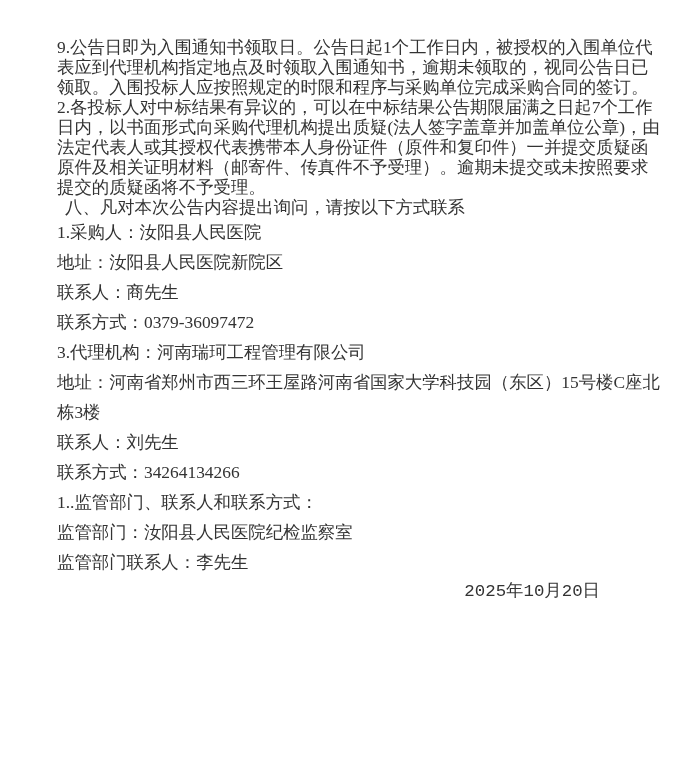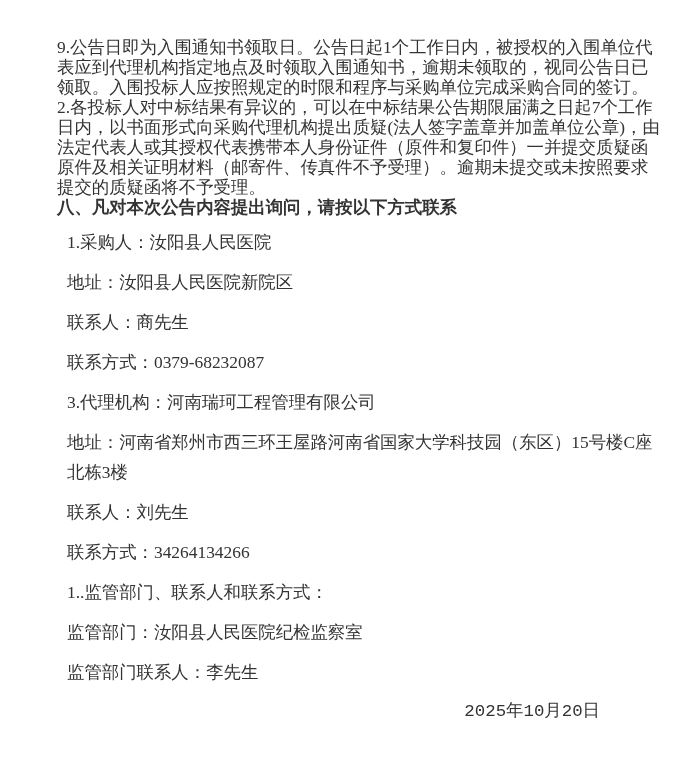--- a/index.html
+++ b/index.html
@@ -14,25 +14,26 @@
   .doc {
     padding: 37px 26px 0 57px; 
   }
   .para {
     margin: 0;
     font-size: 17.4px;
     line-height: 20px;
     text-align: left;
   }
   .heading {
-    font-weight: bold;
+    font-weight: normal;
     font-family: "Liberation Sans", sans-serif;
+    margin-left: 8px;
   }
   .cline {
-    margin: 10px;
+    margin: 0;
     font-size: 17.4px;
     line-height: 30px;
   }
   .date-line {
     margin: 0;
     font-size: 17.4px;
     line-height: 30px;
     text-align: right;
     padding-right: 64px;
     font-family: Liberation Mono, monospace;
@@ -47,21 +48,21 @@
     <p class="para">9.公告日即为入围通知书领取日。公告日起1个工作日内，被授权的入围单位代表应到代理机构指定地点及时领取入围通知书，逾期未领取的，视同公告日已领取。入围投标人应按照规定的时限和程序与采购单位完成采购合同的签订。</p>
 
     <p class="para">2.各投标人对中标结果有异议的，可以在中标结果公告期限届满之日起7个工作日内，以书面形式向采购代理机构提出质疑(法人签字盖章并加盖单位公章)，由法定代表人或其授权代表携带本人身份证件（原件和复印件）一并提交质疑函原件及相关证明材料（邮寄件、传真件不予受理）。逾期未提交或未按照要求提交的质疑函将不予受理。</p>
 
     <p class="para heading">八、凡对本次公告内容提出询问，请按以下方式联系</p>
 
     <div class="contacts">
       <p class="cline">1.采购人：汝阳县人民医院</p>
       <p class="cline">地址：汝阳县人民医院新院区</p>
       <p class="cline">联系人：商先生</p>
-      <p class="cline">联系方式：0379-68232087</p>
+      <p class="cline">联系方式：0379-36097472</p>
 
       <p class="cline">3.代理机构：河南瑞珂工程管理有限公司</p>
       <p class="cline">地址：河南省郑州市西三环王屋路河南省国家大学科技园（东区）15号楼C座北栋3楼</p>
       <p class="cline">联系人：刘先生</p>
       <p class="cline">联系方式：34264134266</p>
 
       <p class="cline">1..监管部门、联系人和联系方式：</p>
       <p class="cline">监管部门：汝阳县人民医院纪检监察室</p>
       <p class="cline">监管部门联系人：李先生</p>
     </div>

